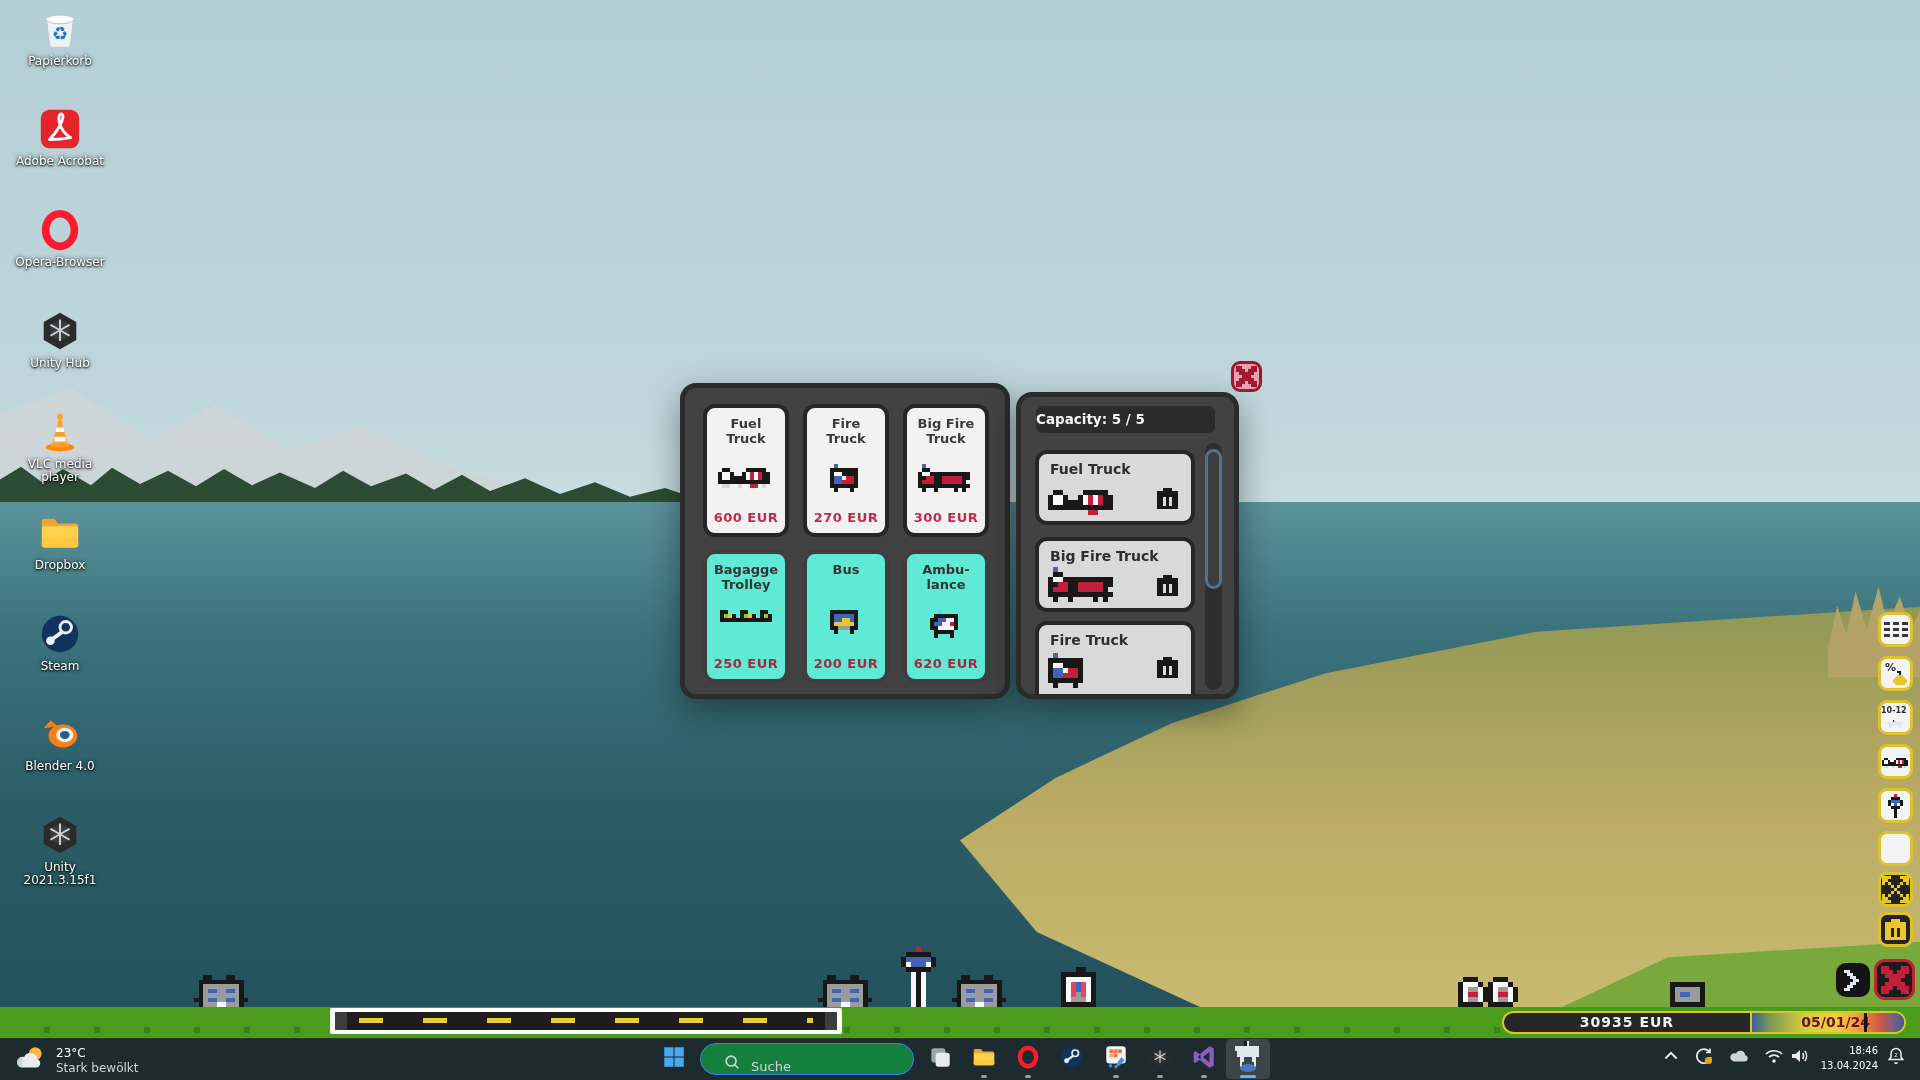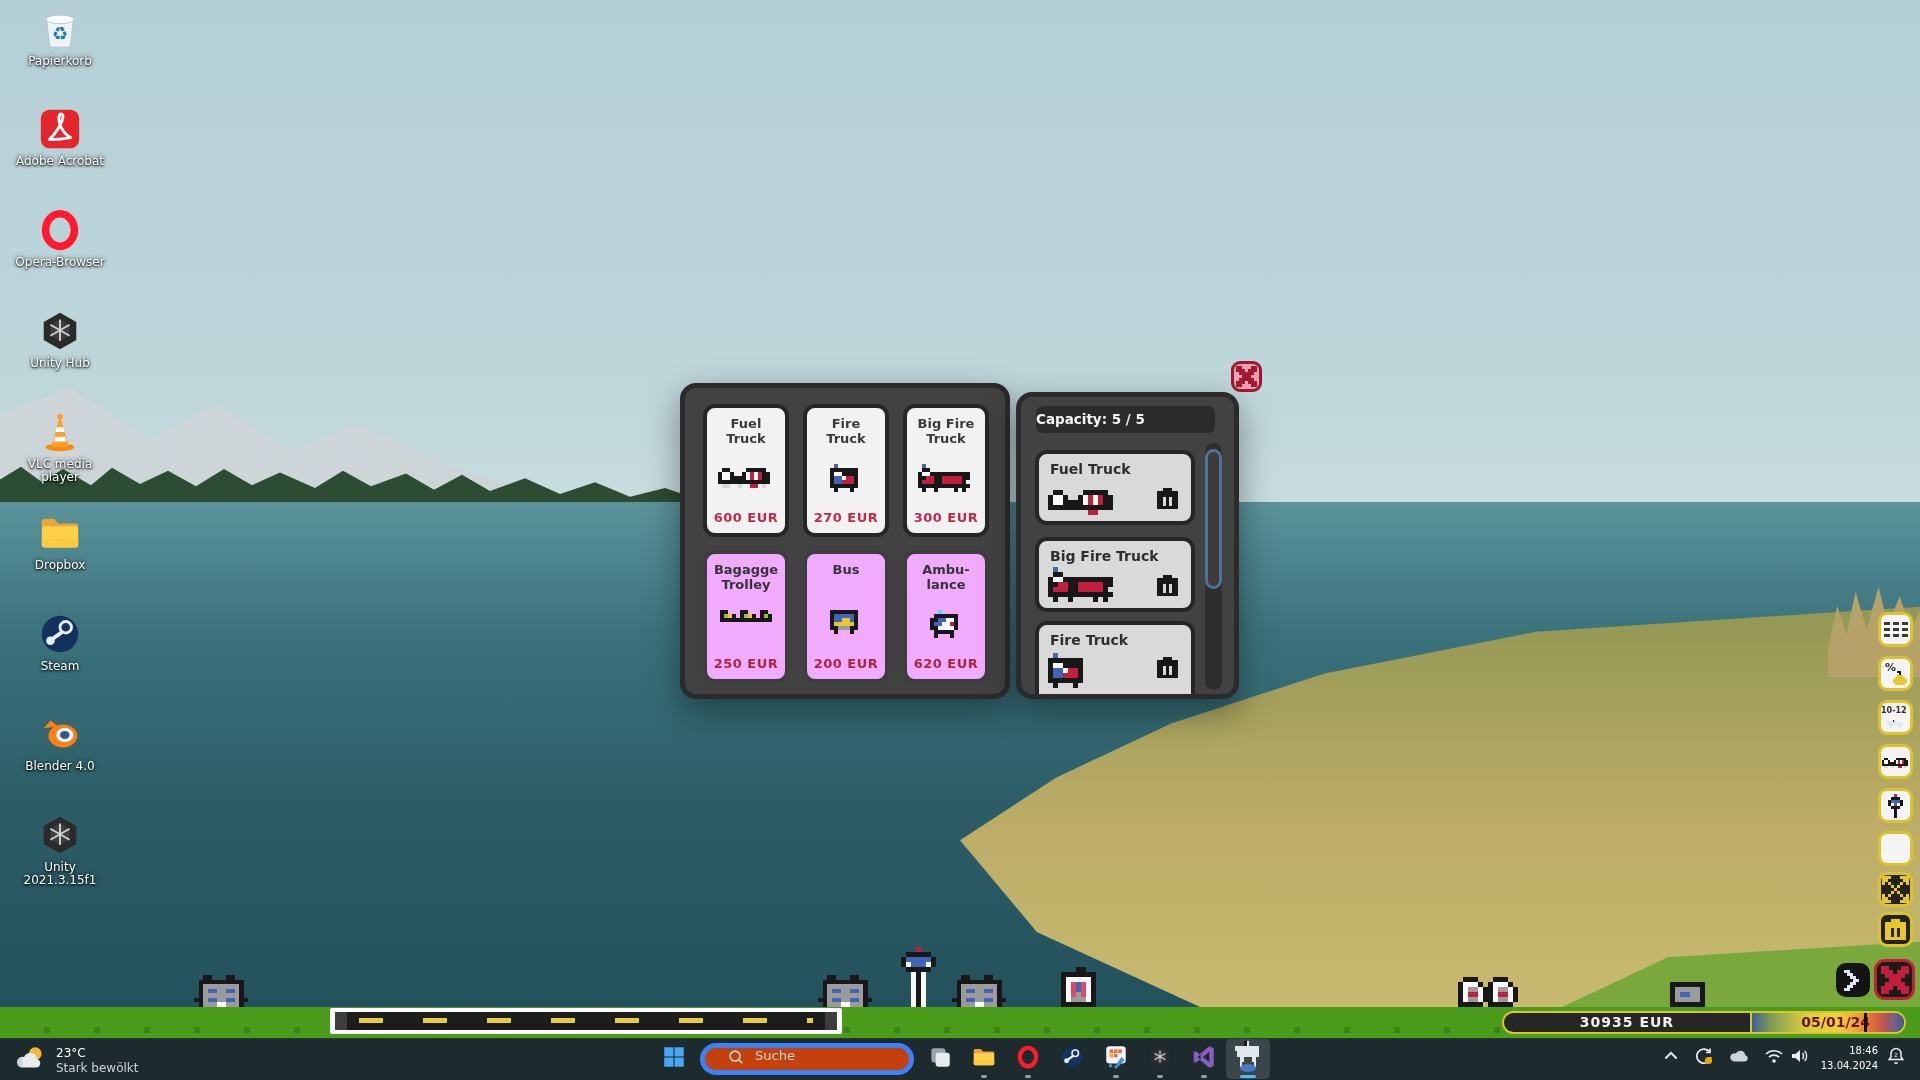--- a/index.html
+++ b/index.html
@@ -46,21 +46,21 @@
   .bldg{position:absolute}
 
   
   #shop-panel{left:680px;top:383px;width:330px;height:316px;background:#424242;
       border:5px solid #2b2b2b;border-radius:16px;box-shadow:0 12px 34px rgba(0,0,0,.4)}
   .card{position:absolute;width:86px;height:133px;background:#f2f2f2;border:4px solid #262626;
       border-radius:12px;cursor:pointer}
   .card .ct{margin-top:8px;padding:0 4px;text-align:center;font-weight:bold;font-size:13px;line-height:15px;color:#3a3a3a}
   .card .cs{position:absolute;top:56px;left:50%;transform:translateX(-50%)}
   .card .cp{position:absolute;bottom:8px;width:100%;text-align:center;font-weight:bold;font-size:13px;color:#c22a4a;letter-spacing:.5px}
-  .card.off{background:#f0abfc;border-color:#3e3e3e}
+  .card.off{background:#5eead4;border-color:#3e3e3e}
   .card.off .ct{color:#343434}
   .card.off .cp{color:#a82742}
 
   
   #garage-panel{left:1016px;top:392px;width:223px;height:307px;background:#424242;
       border:5px solid #2b2b2b;border-radius:16px;overflow:hidden;box-shadow:0 12px 34px rgba(0,0,0,.4)}
   #capacity{position:absolute;left:15px;top:9px;width:179px;height:27px;background:#2b2b2b;border-radius:7px;
       color:#f4f4f4;font-weight:bold;font-size:13.5px;text-align:left;line-height:27px}
   .gitem{position:absolute;left:14px;width:160px;height:75px;background:#d9d9d9;border:4px solid #262626;border-radius:12px}
   .gitem .gt{position:absolute;left:11px;top:7px;font-weight:bold;font-size:14px;color:#2e2e2e;white-space:nowrap}
@@ -97,22 +97,22 @@
   #weather{position:absolute;left:14px;top:1042px;display:flex;align-items:center;gap:8px;cursor:pointer}
   #weather svg{width:34px;height:34px}
   #wtemp{font-size:12px;color:#fff;line-height:15px}
   #wcond{font-size:12px;color:#ccd4d7;line-height:15px}
   .slot{position:absolute;top:1039px;width:44px;height:40px;border-radius:5px;display:flex;
       align-items:center;justify-content:center;cursor:pointer}
   .slot svg{width:26px;height:26px}
   .slot.active{background:rgba(255,255,255,.13)}
   .dot{position:absolute;bottom:1px;left:50%;transform:translateX(-50%);width:6px;height:3px;border-radius:2px;background:#93a0a5}
   .dot.wide{width:16px;background:#58b8f0}
-  #search{position:absolute;left:700px;top:1043px;width:214px;height:32px;background:#c2410c;
-      border:5px solid #3b82f6;border-radius:16px;display:flex;align-items:flex-start;cursor:text}
+  #search{position:absolute;left:700px;top:1043px;width:214px;height:32px;background:#15803d;
+      border:1px solid #3b82f6;border-radius:16px;display:flex;align-items:flex-end;cursor:text}
   #search svg{width:18px;height:18px;margin-left:12px}
   #search span{margin-left:10px;font-size:13px;color:#cfd6d9}
   .tray{position:absolute;top:1046px;display:flex;align-items:center;justify-content:center;cursor:pointer}
   .tray svg{width:20px;height:20px}
   #clock{position:absolute;left:1812px;top:1043px;width:66px;text-align:right;color:#fff;
       font-size:10px;line-height:15px;cursor:pointer}
 
   .gameblob{position:absolute;bottom:7px;left:50%;transform:translateX(-50%);width:16px;height:8px;
       border-radius:50%;background:#4a78c8}
 </style>

